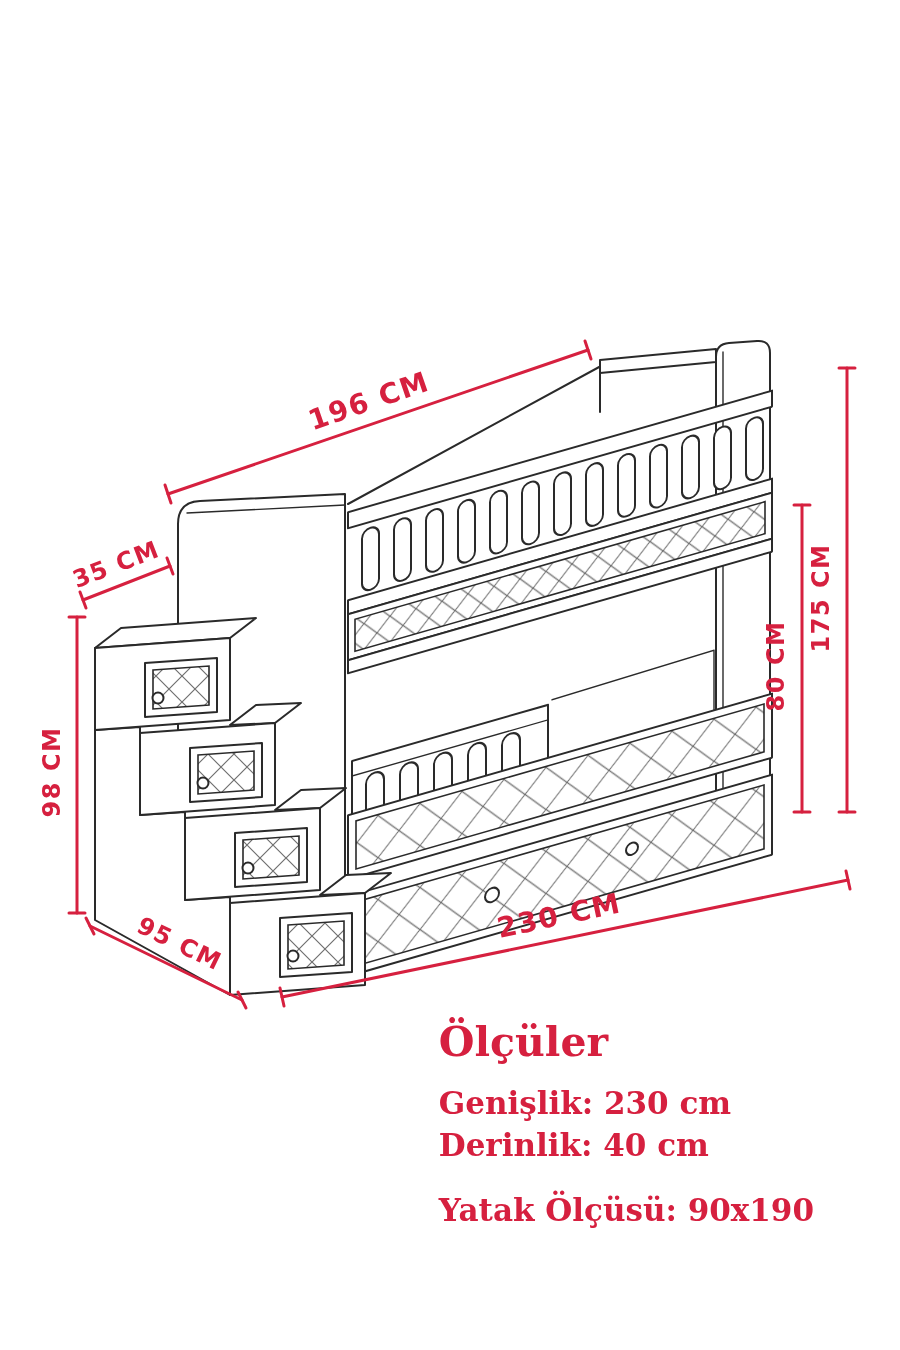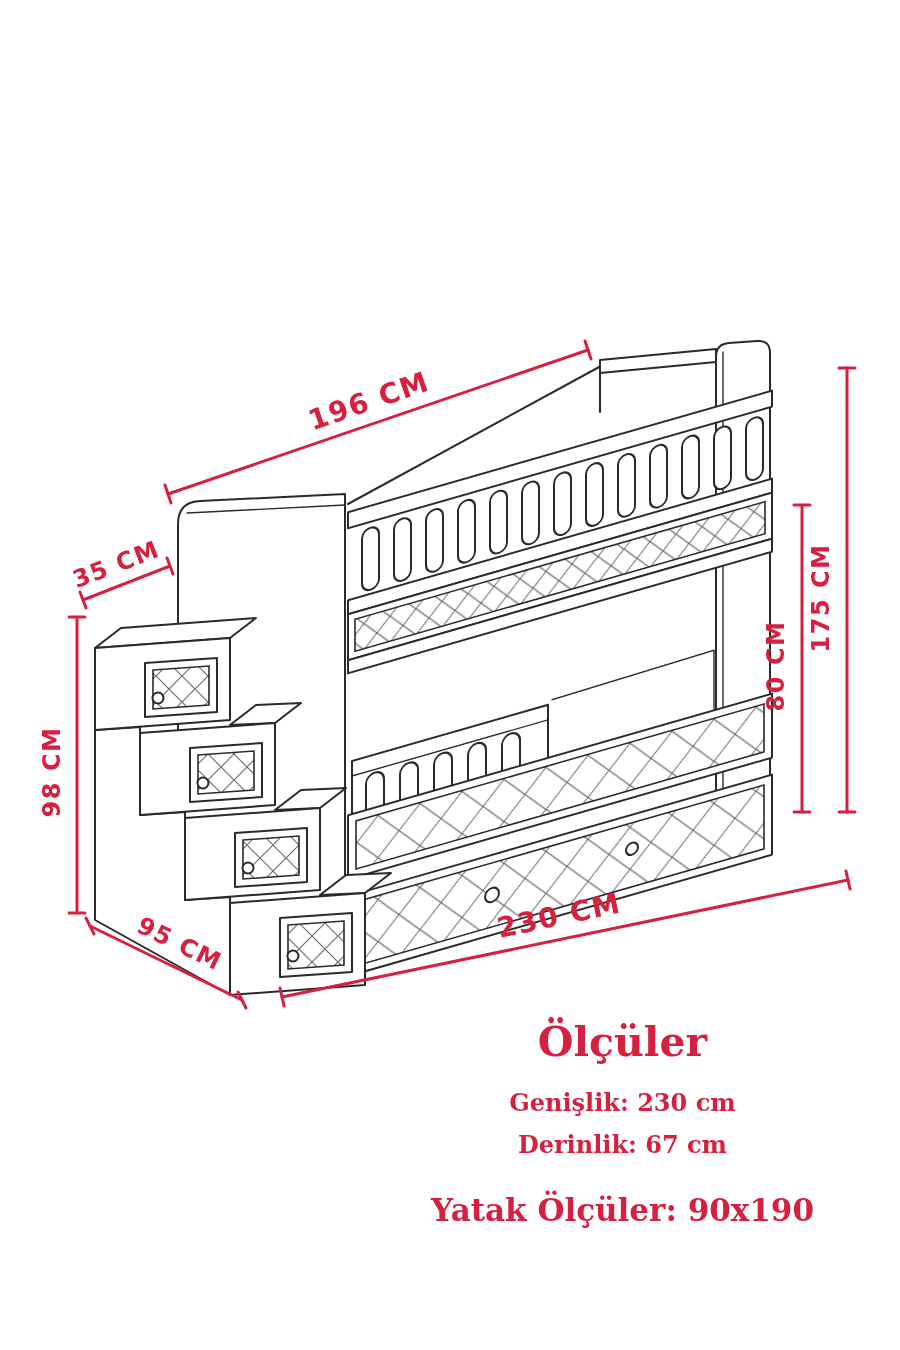--- a/index.html
+++ b/index.html
@@ -9,24 +9,24 @@
   .ln{fill:#ffffff;stroke:#2a2a2a;stroke-width:2;stroke-linejoin:round;}
   .ln2{fill:none;stroke:#2a2a2a;stroke-width:2;stroke-linecap:round;}
   .thin{stroke-width:1.4;}
   .lat{fill:url(#lat);stroke:#2a2a2a;stroke-width:1.6;}
   .lat2{fill:url(#lat2);stroke:#2a2a2a;stroke-width:1.6;}
   .slat{fill:#ffffff;stroke:#2a2a2a;stroke-width:2;}
   .dim{stroke:#d6203f;stroke-width:3;stroke-linecap:round;fill:none;}
   .dimlabel{fill:#d6203f;font-family:"DejaVu Sans",sans-serif;font-weight:700;font-size:24px;
             letter-spacing:1.5px;text-anchor:middle;}
   .dimlabel.big{font-size:28px;}
-  .specs{position:absolute;top:1018px;right:86px;text-align:center;color:#d6203f;
+  .specs{position:absolute;top:1018px;right:86px;text-align:left;color:#d6203f;
          font-family:"DejaVu Serif",serif;font-weight:700;}
   .specs-title{font-size:41px;margin-bottom:16px;}
-  .specs-line{font-size:24px;line-height:42px;}
+  .specs-line{font-size:31px;line-height:42px;}
   .specs-mattress{font-size:31px;margin-top:26px;}
   .specs-note{font-size:23px;margin-top:18px;}
   .u{text-decoration:underline;}
 </style>
 </head>
 <body>
 
 <div class="canvas">
 
   <svg width="900" height="1350" viewBox="0 0 900 1350">
@@ -175,17 +175,17 @@
         <path class="dim" d="M839,368 L855,368"></path>
         <path class="dim" d="M839,812 L855,812"></path>
         <text class="dimlabel" x="829" y="598" transform="rotate(-90 829 598)">175 CM</text>
       </g>
     </g>
   </svg>
 
   <div class="specs">
     <div class="specs-title">Ölçüler</div>
     <div class="specs-line">Genişlik: 230 cm</div>
-    <div class="specs-line">Derinlik: 67 cm</div>
-    <div class="specs-mattress">Yatak Ölçüler: 90x190</div>
+    <div class="specs-line">Derinlik: 40 cm</div>
+    <div class="specs-mattress">Yatak Ölçüsü: 90x190</div>
   </div>
 
 </div>
 
 </body></html>

